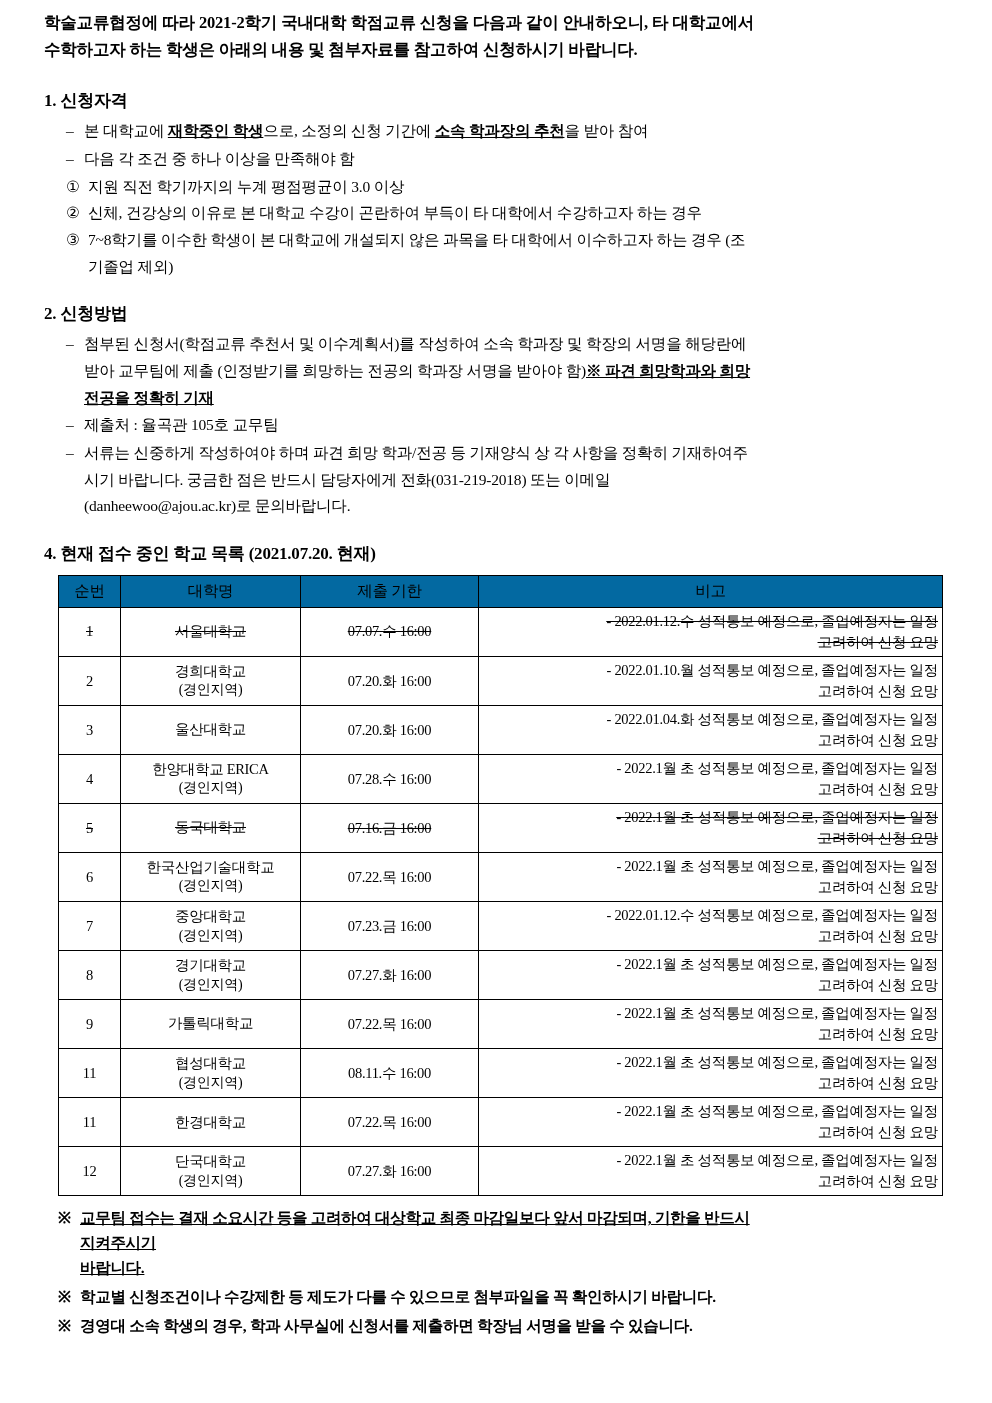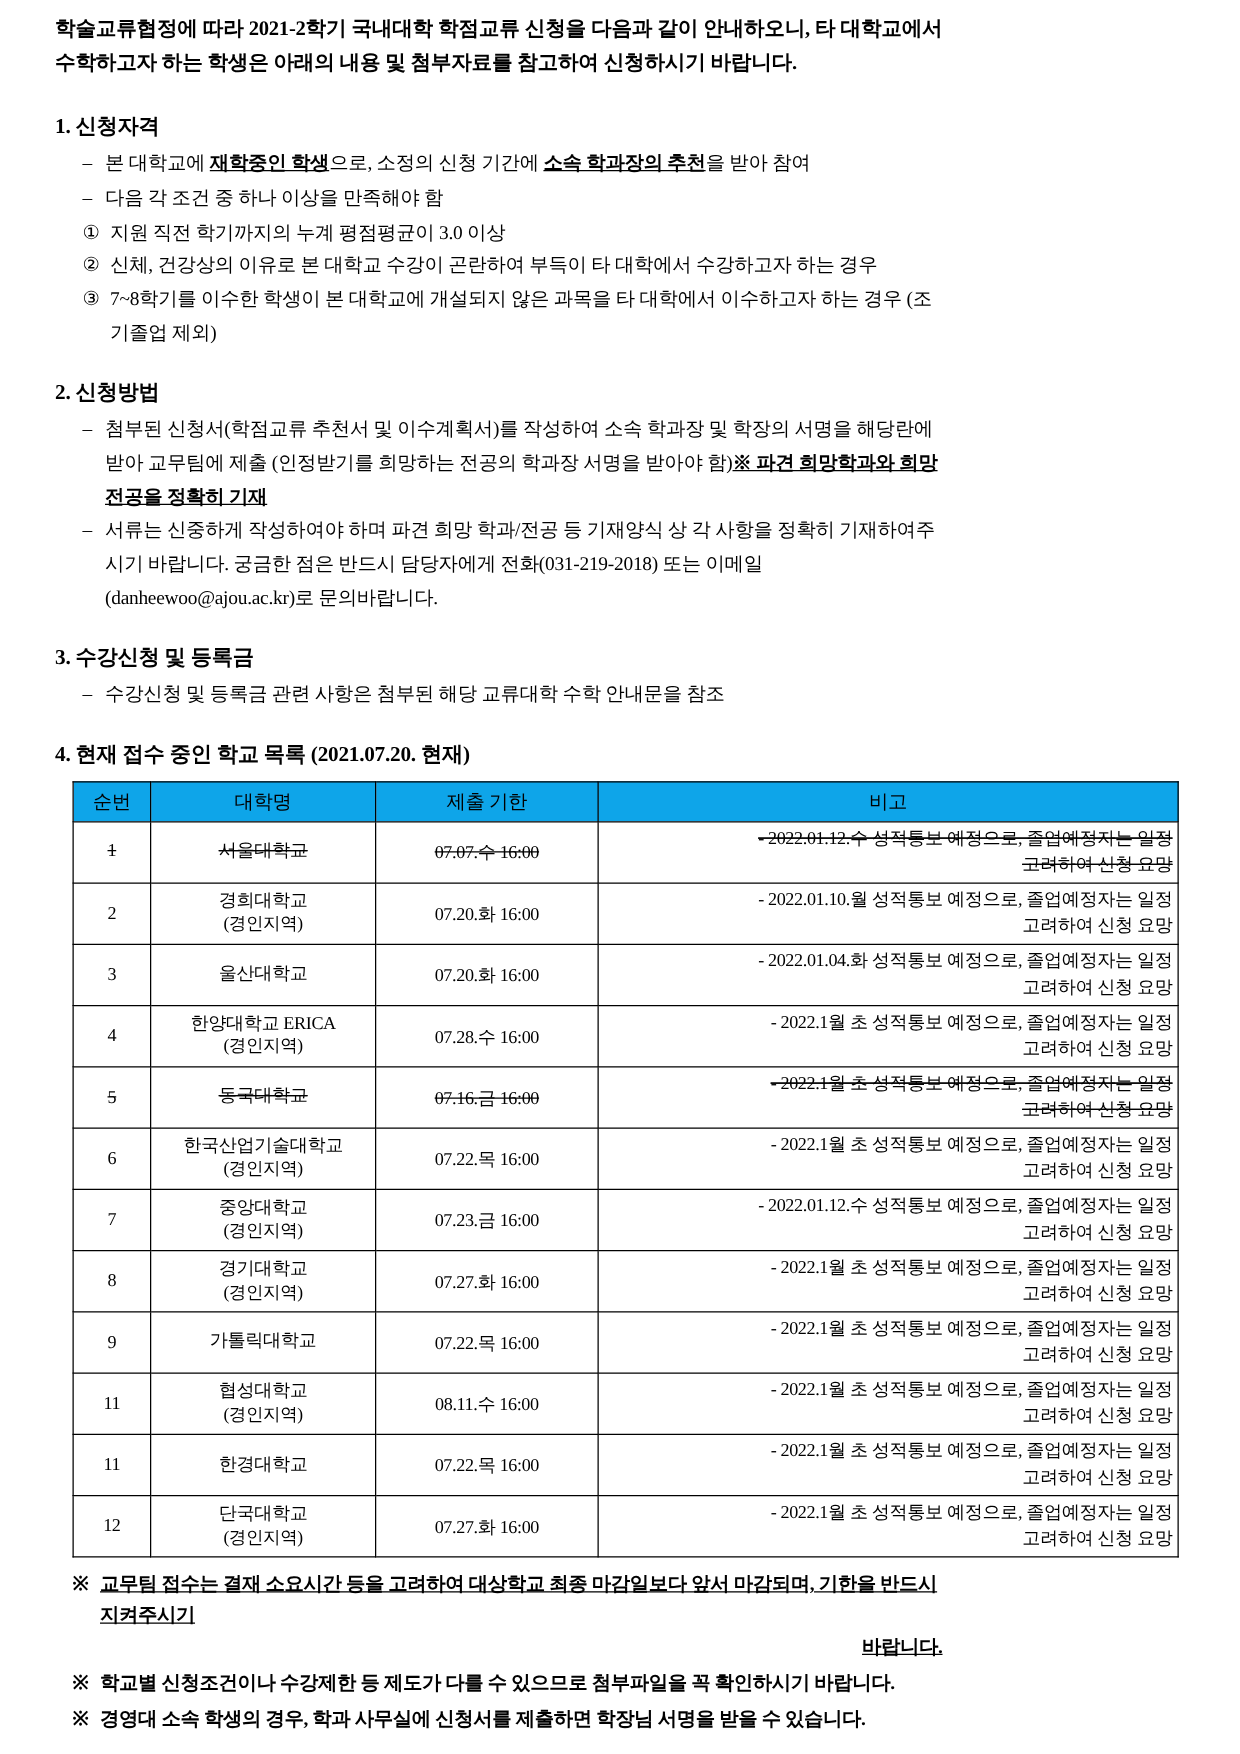--- a/index.html
+++ b/index.html
@@ -64,21 +64,21 @@
     line-height: 1.72;
     letter-spacing: -0.2px;
     position: relative;
     padding-left: 22px;
   }
   ul.lvl2 > li .cnum {
     position: absolute;
     left: 0;
     top: 0;
   }
-  .u { text-decoration: underline; text-align: right; }
+  .u { text-decoration: underline; }
   .b { font-weight: bold; }
   .tbl-head {
     font-size: 17px;
     font-weight: bold;
     margin: 0 0 10px 0;
     letter-spacing: -0.2px;
   }
   table.list {
     border-collapse: collapse;
     width: 884px;
@@ -86,21 +86,21 @@
     table-layout: fixed;
   }
   table.list th, table.list td {
     border: 1px solid #000000;
     font-size: 14.5px;
     letter-spacing: -0.3px;
     padding: 3px 4px;
     vertical-align: middle;
   }
   table.list th {
-    background: #0ea5e9;
+    background: #0369a1;
     text-align: center;
     font-weight: normal;
     font-size: 15.5px;
     padding: 5px 4px;
   }
   col.c1 { width: 62px; }
   col.c2 { width: 180px; }
   col.c3 { width: 178px; }
   col.c4 { width: 464px; }
   td.c-num { text-align: center; }
@@ -142,30 +142,25 @@
       <li><span class="cnum">①</span><span>지원 직전 학기까지의 누계 평점평균이 3.0 이상</span></li>
       <li><span class="cnum">②</span><span>신체, 건강상의 이유로 본 대학교 수강이 곤란하여 부득이 타 대학에서 수강하고자 하는 경우</span></li>
       <li><span class="cnum">③</span><span>7~8학기를 이수한 학생이 본 대학교에 개설되지 않은 과목을 타 대학에서 이수하고자 하는 경우 (조기졸업 제외)</span></li>
     </ul>
   </div>
 
   <div class="sec-block">
     <div class="sec-head">2. 신청방법</div>
     <ul class="lvl1">
       <li><span>첨부된 신청서(학점교류 추천서 및 이수계획서)를 작성하여 소속 학과장 및 학장의 서명을 해당란에 받아 교무팀에 제출 (인정받기를 희망하는 전공의 학과장 서명을 받아야 함)</span><span class="note-inline-b">※ 파견 희망학과와 희망전공을 정확히 기재</span></li>
+      <li>제출처 : 율곡관 105호 교무팀</li>
       <li>서류는 신중하게 작성하여야 하며 파견 희망 학과/전공 등 기재양식 상 각 사항을 정확히 기재하여주시기 바랍니다. 궁금한 점은 반드시 담당자에게 전화(031-219-2018) 또는 이메일(danheewoo@ajou.ac.kr)로 문의바랍니다.</li>
     </ul>
   </div>
 
-  <div class="sec-block">
-    <div class="sec-head">3. 수강신청 및 등록금</div>
-    <ul class="lvl1">
-      <li>수강신청 및 등록금 관련 사항은 첨부된 해당 교류대학 수학 안내문을 참조</li>
-    </ul>
-  </div>
 
   <div class="sec-block">
     <div class="tbl-head">4. 현재 접수 중인 학교 목록 (2021.07.20. 현재)</div>
     <table class="list">
       <colgroup>
           <col class="c1">
           <col class="c2">
           <col class="c3">
           <col class="c4">
         </colgroup>

